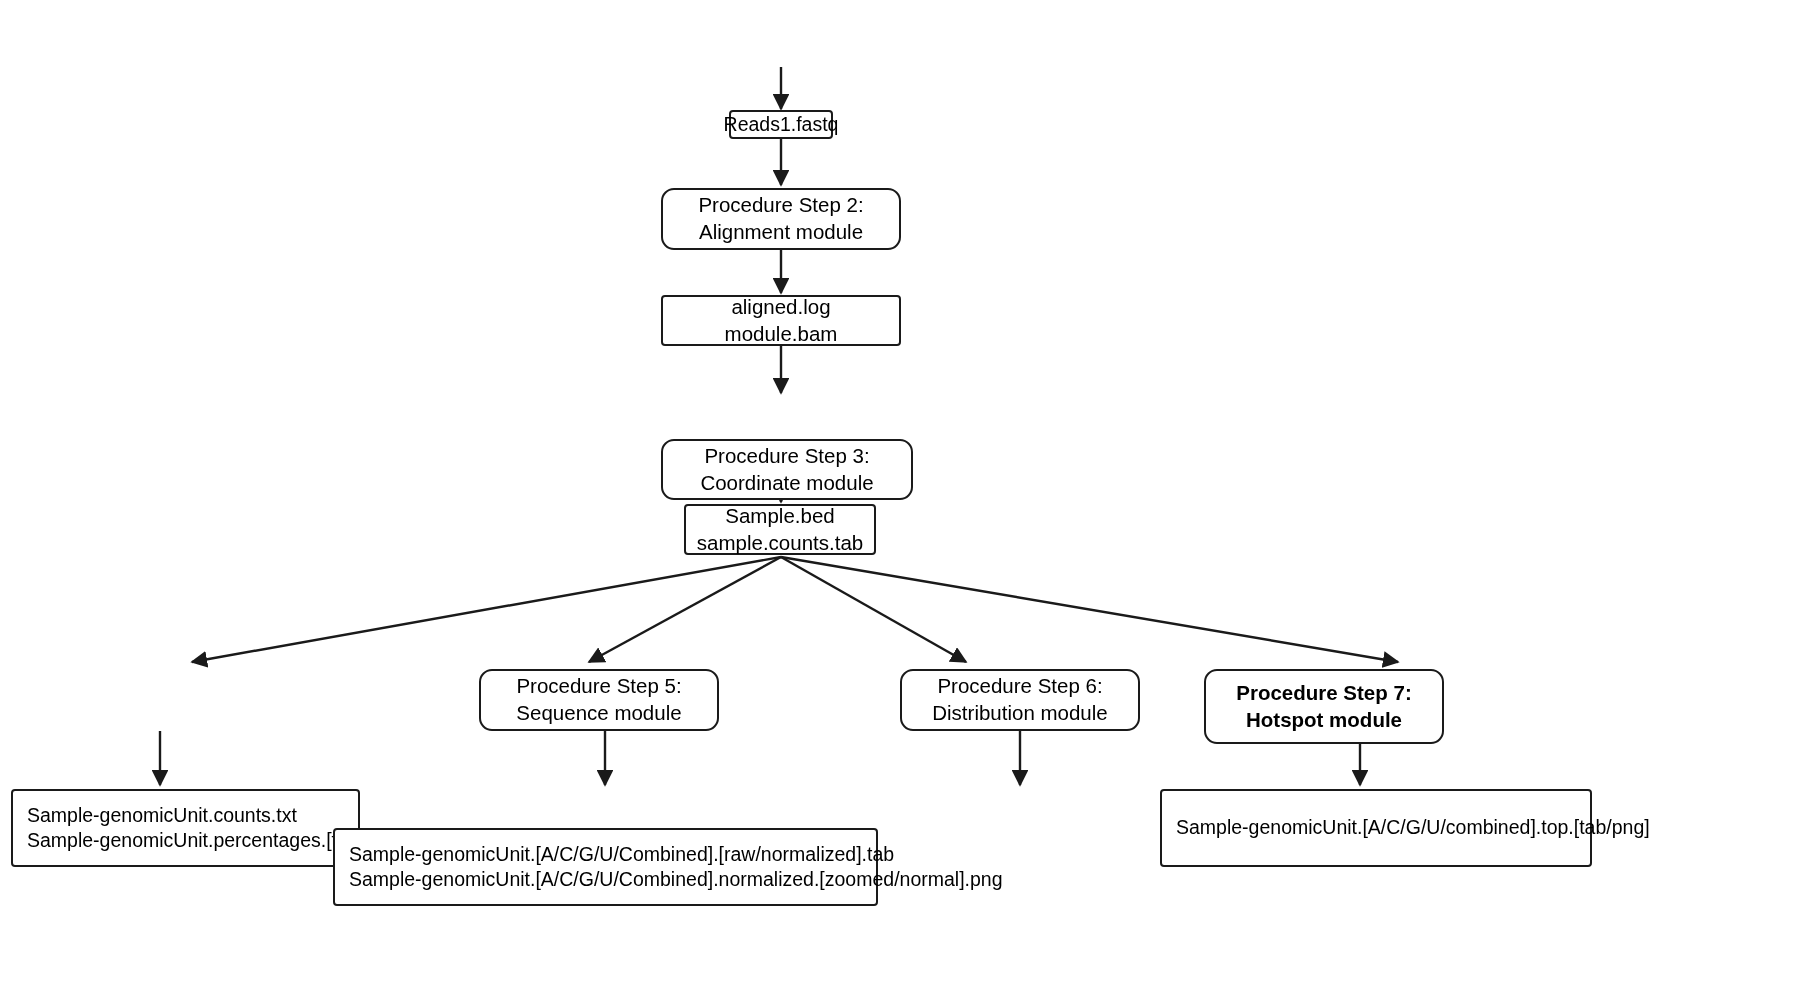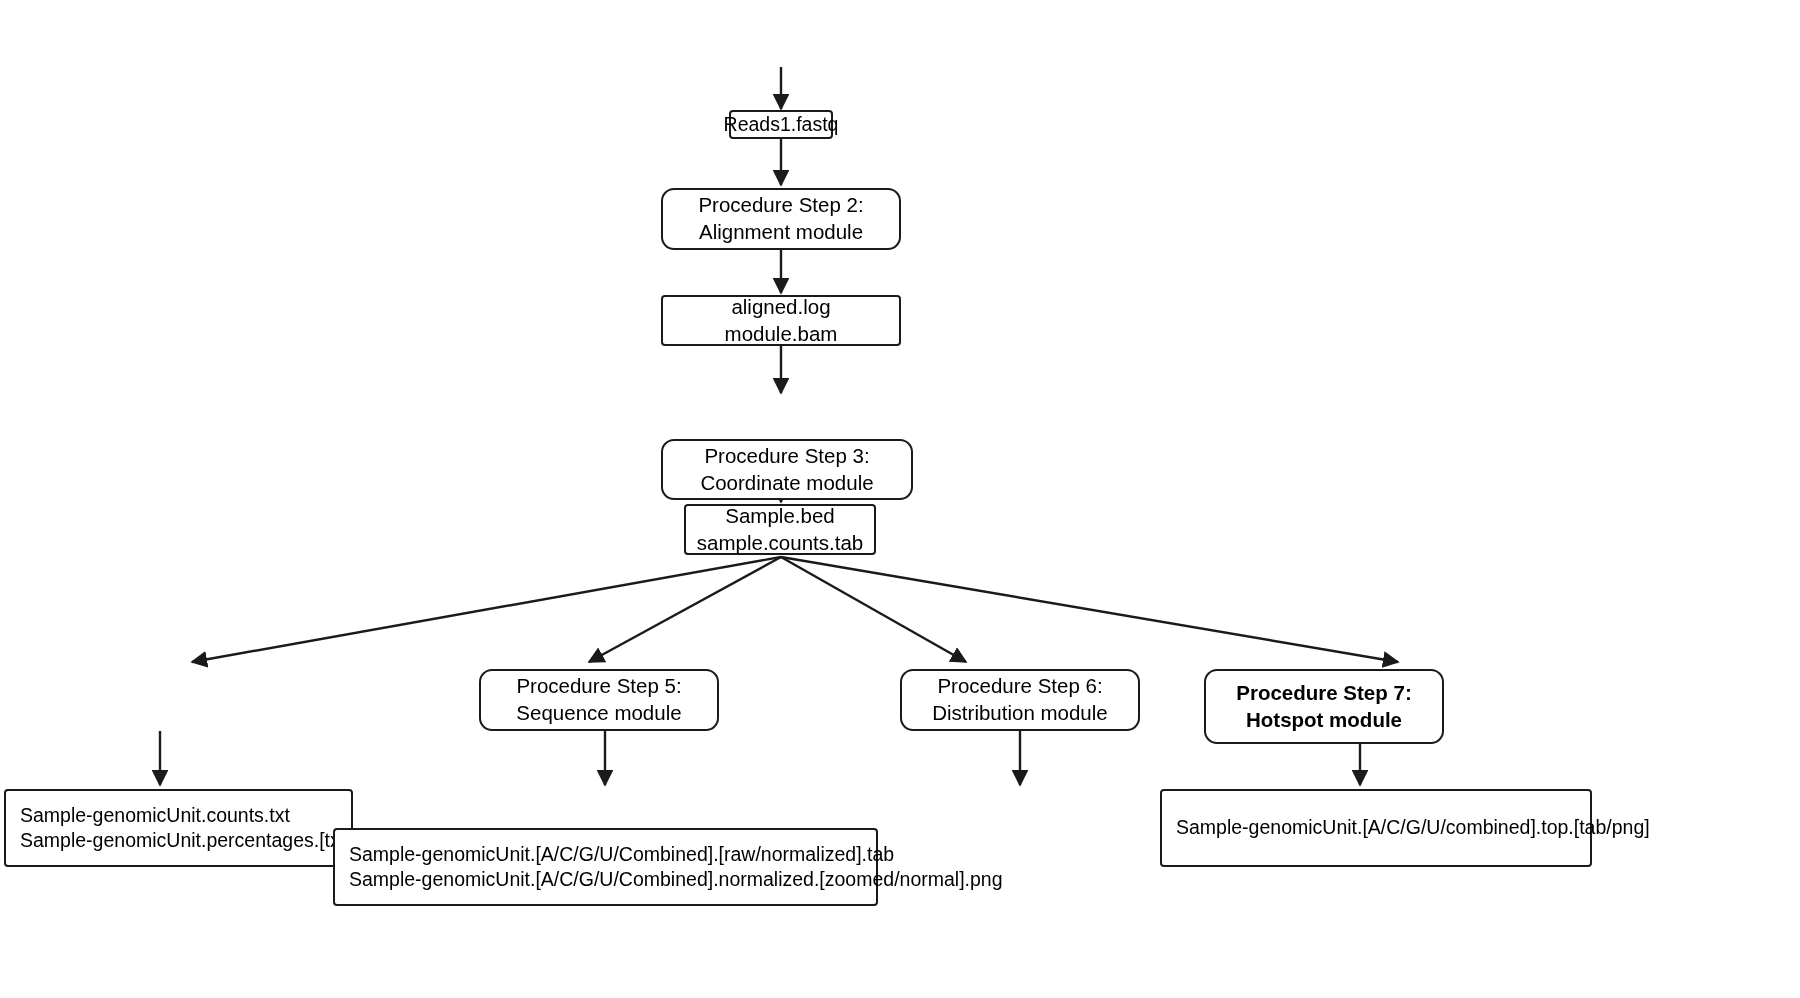--- a/index.html
+++ b/index.html
@@ -126,21 +126,21 @@
   <div class="node proc fs20" style="left:900px; top:669px; width:240px; height:62px;">
     <span class="line">Procedure Step 6:</span>
     <span class="line">Distribution module</span>
   </div>
 
   <div class="node proc fs20" style="left:1204px; top:669px; width:240px; height:75px;font-weight:bold;">
     <span class="line">Procedure Step 7:</span>
     <span class="line">Hotspot module</span>
   </div>
 
-  <div class="node file leftal fs19" style="left:4px; top:789px; width:349px; height:78px;">
+  <div class="node file leftal fs19" style="left:11px; top:789px; width:349px; height:78px;">
     <span class="line pad-l">Sample-genomicUnit.counts.txt</span>
     <span class="line pad-l">Sample-genomicUnit.percentages.[txt/png]</span>
   </div>
 
   <div class="node file leftal fs19" style="left:333px; top:828px; width:545px; height:78px;">
     <span class="line pad-l">Sample-genomicUnit.[A/C/G/U/Combined].[raw/normalized].tab</span>
     <span class="line pad-l">Sample-genomicUnit.[A/C/G/U/Combined].normalized.[zoomed/normal].png</span>
   </div>
 
 

